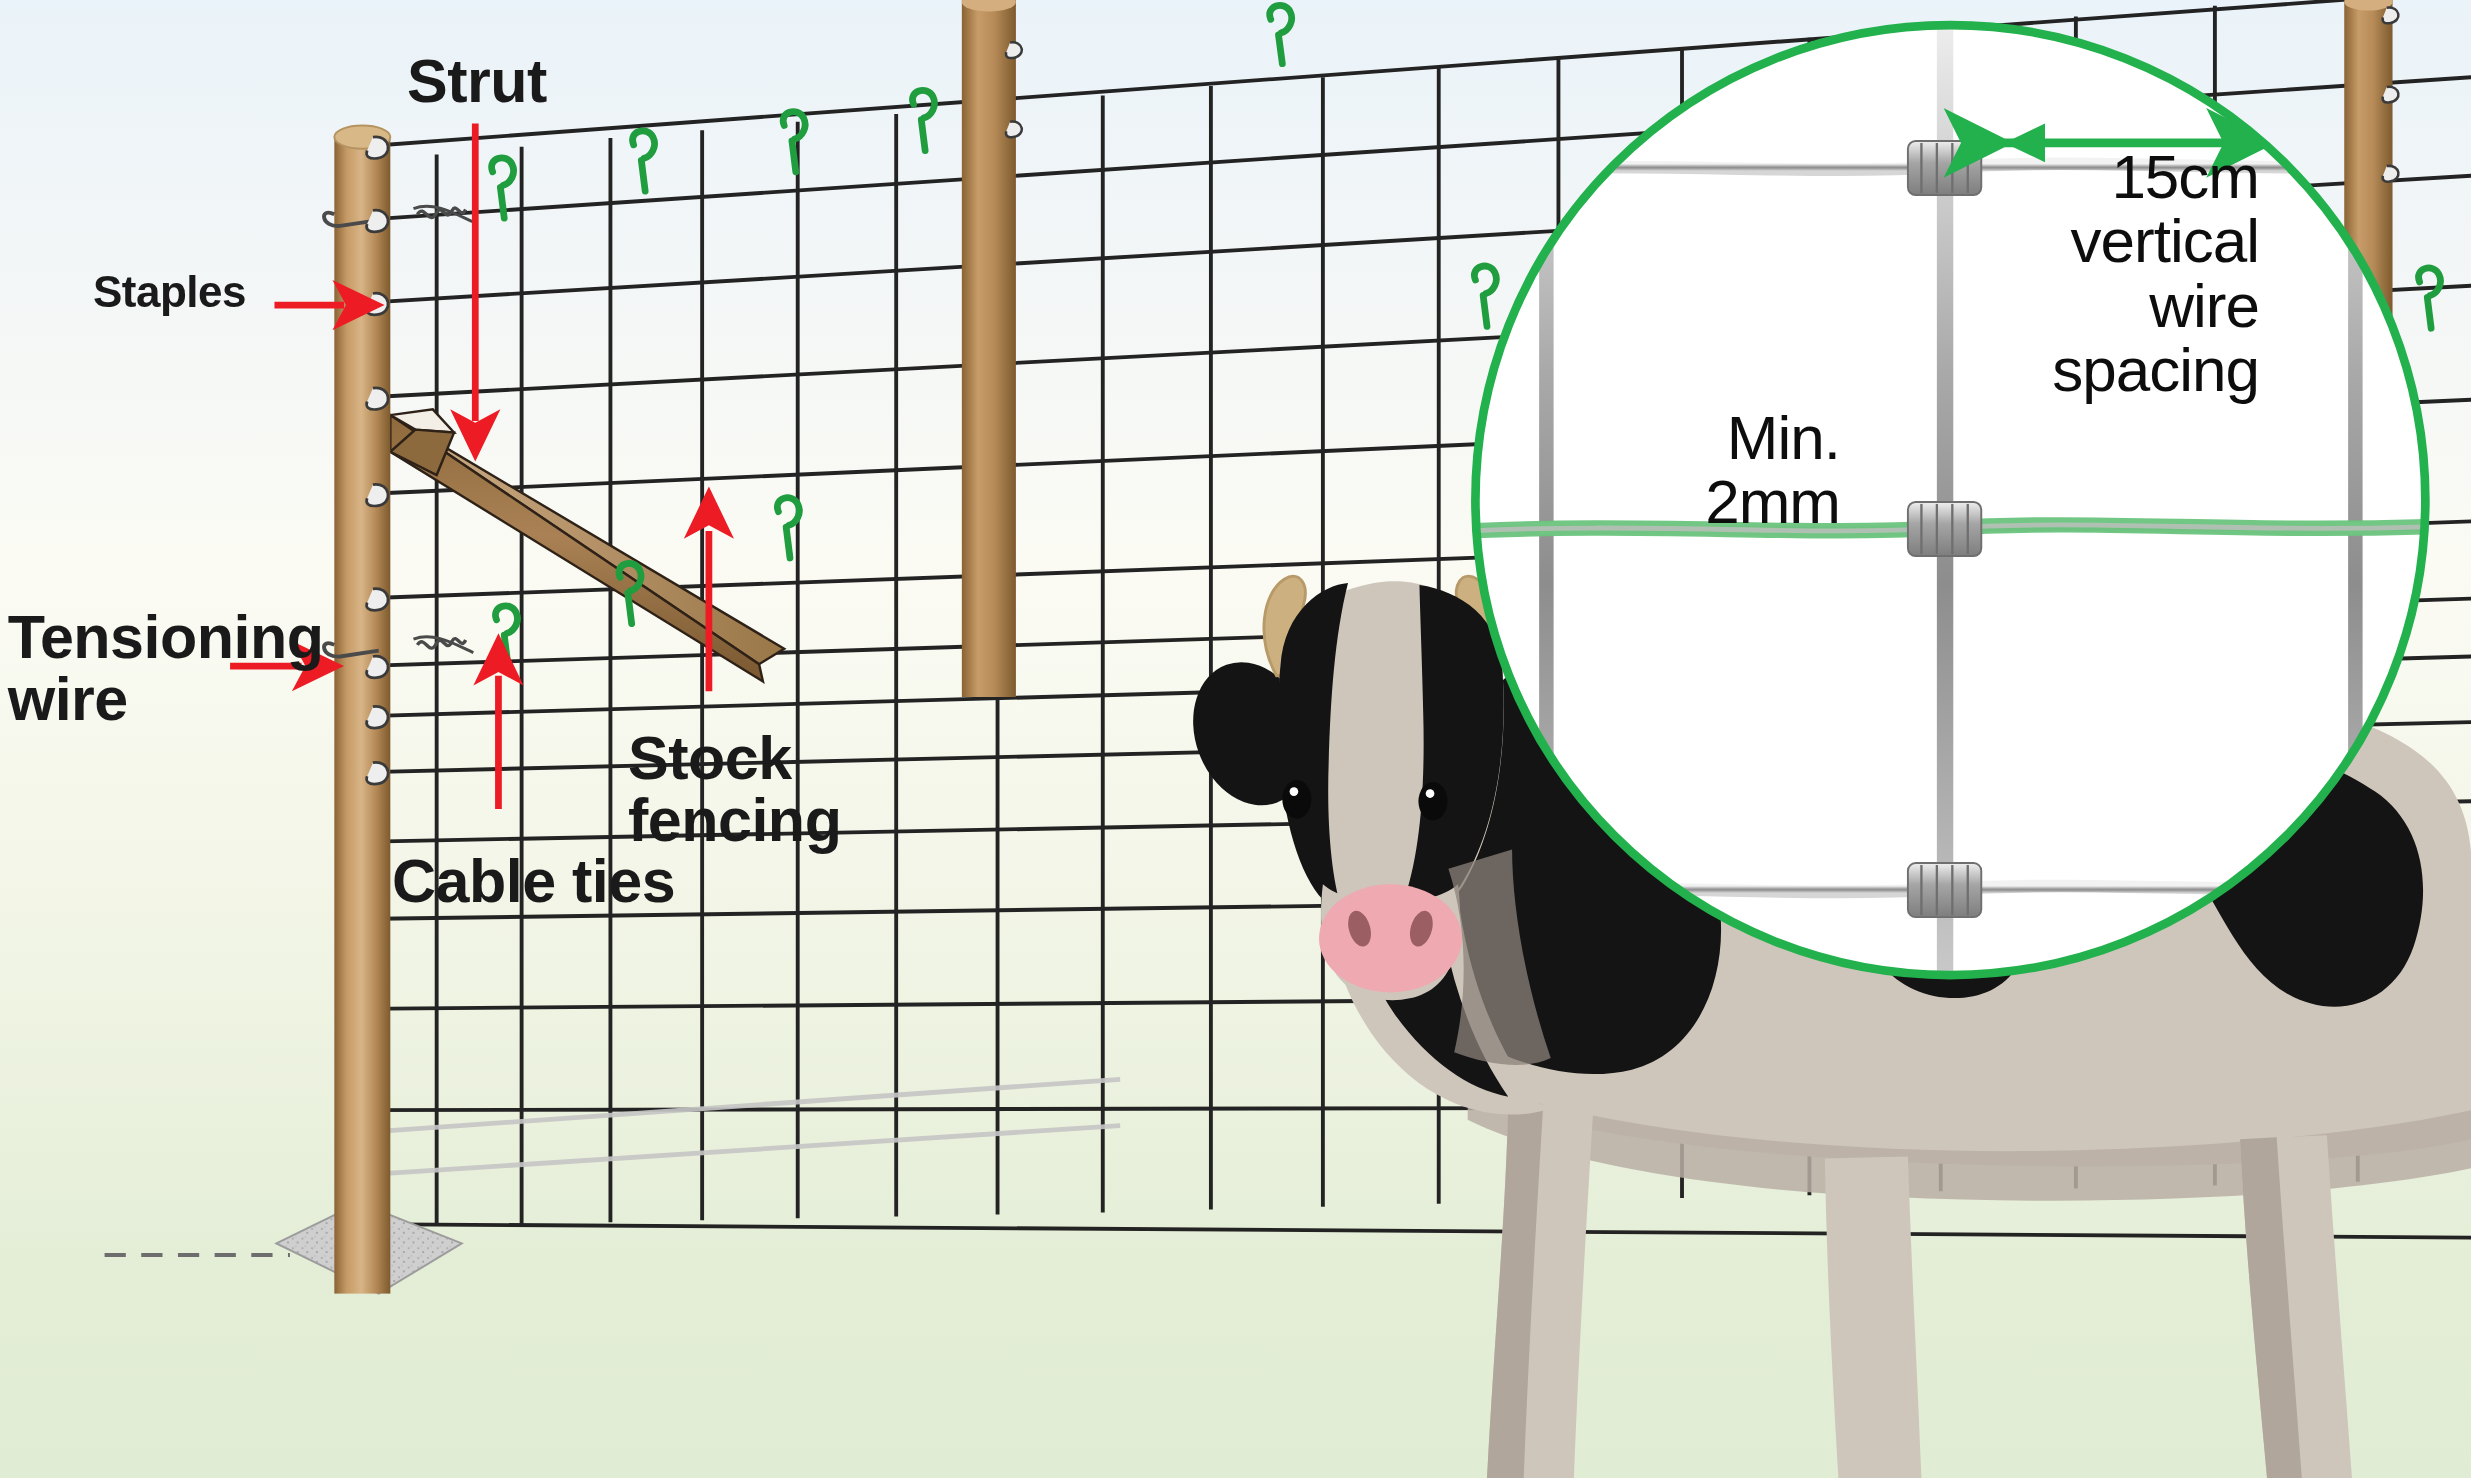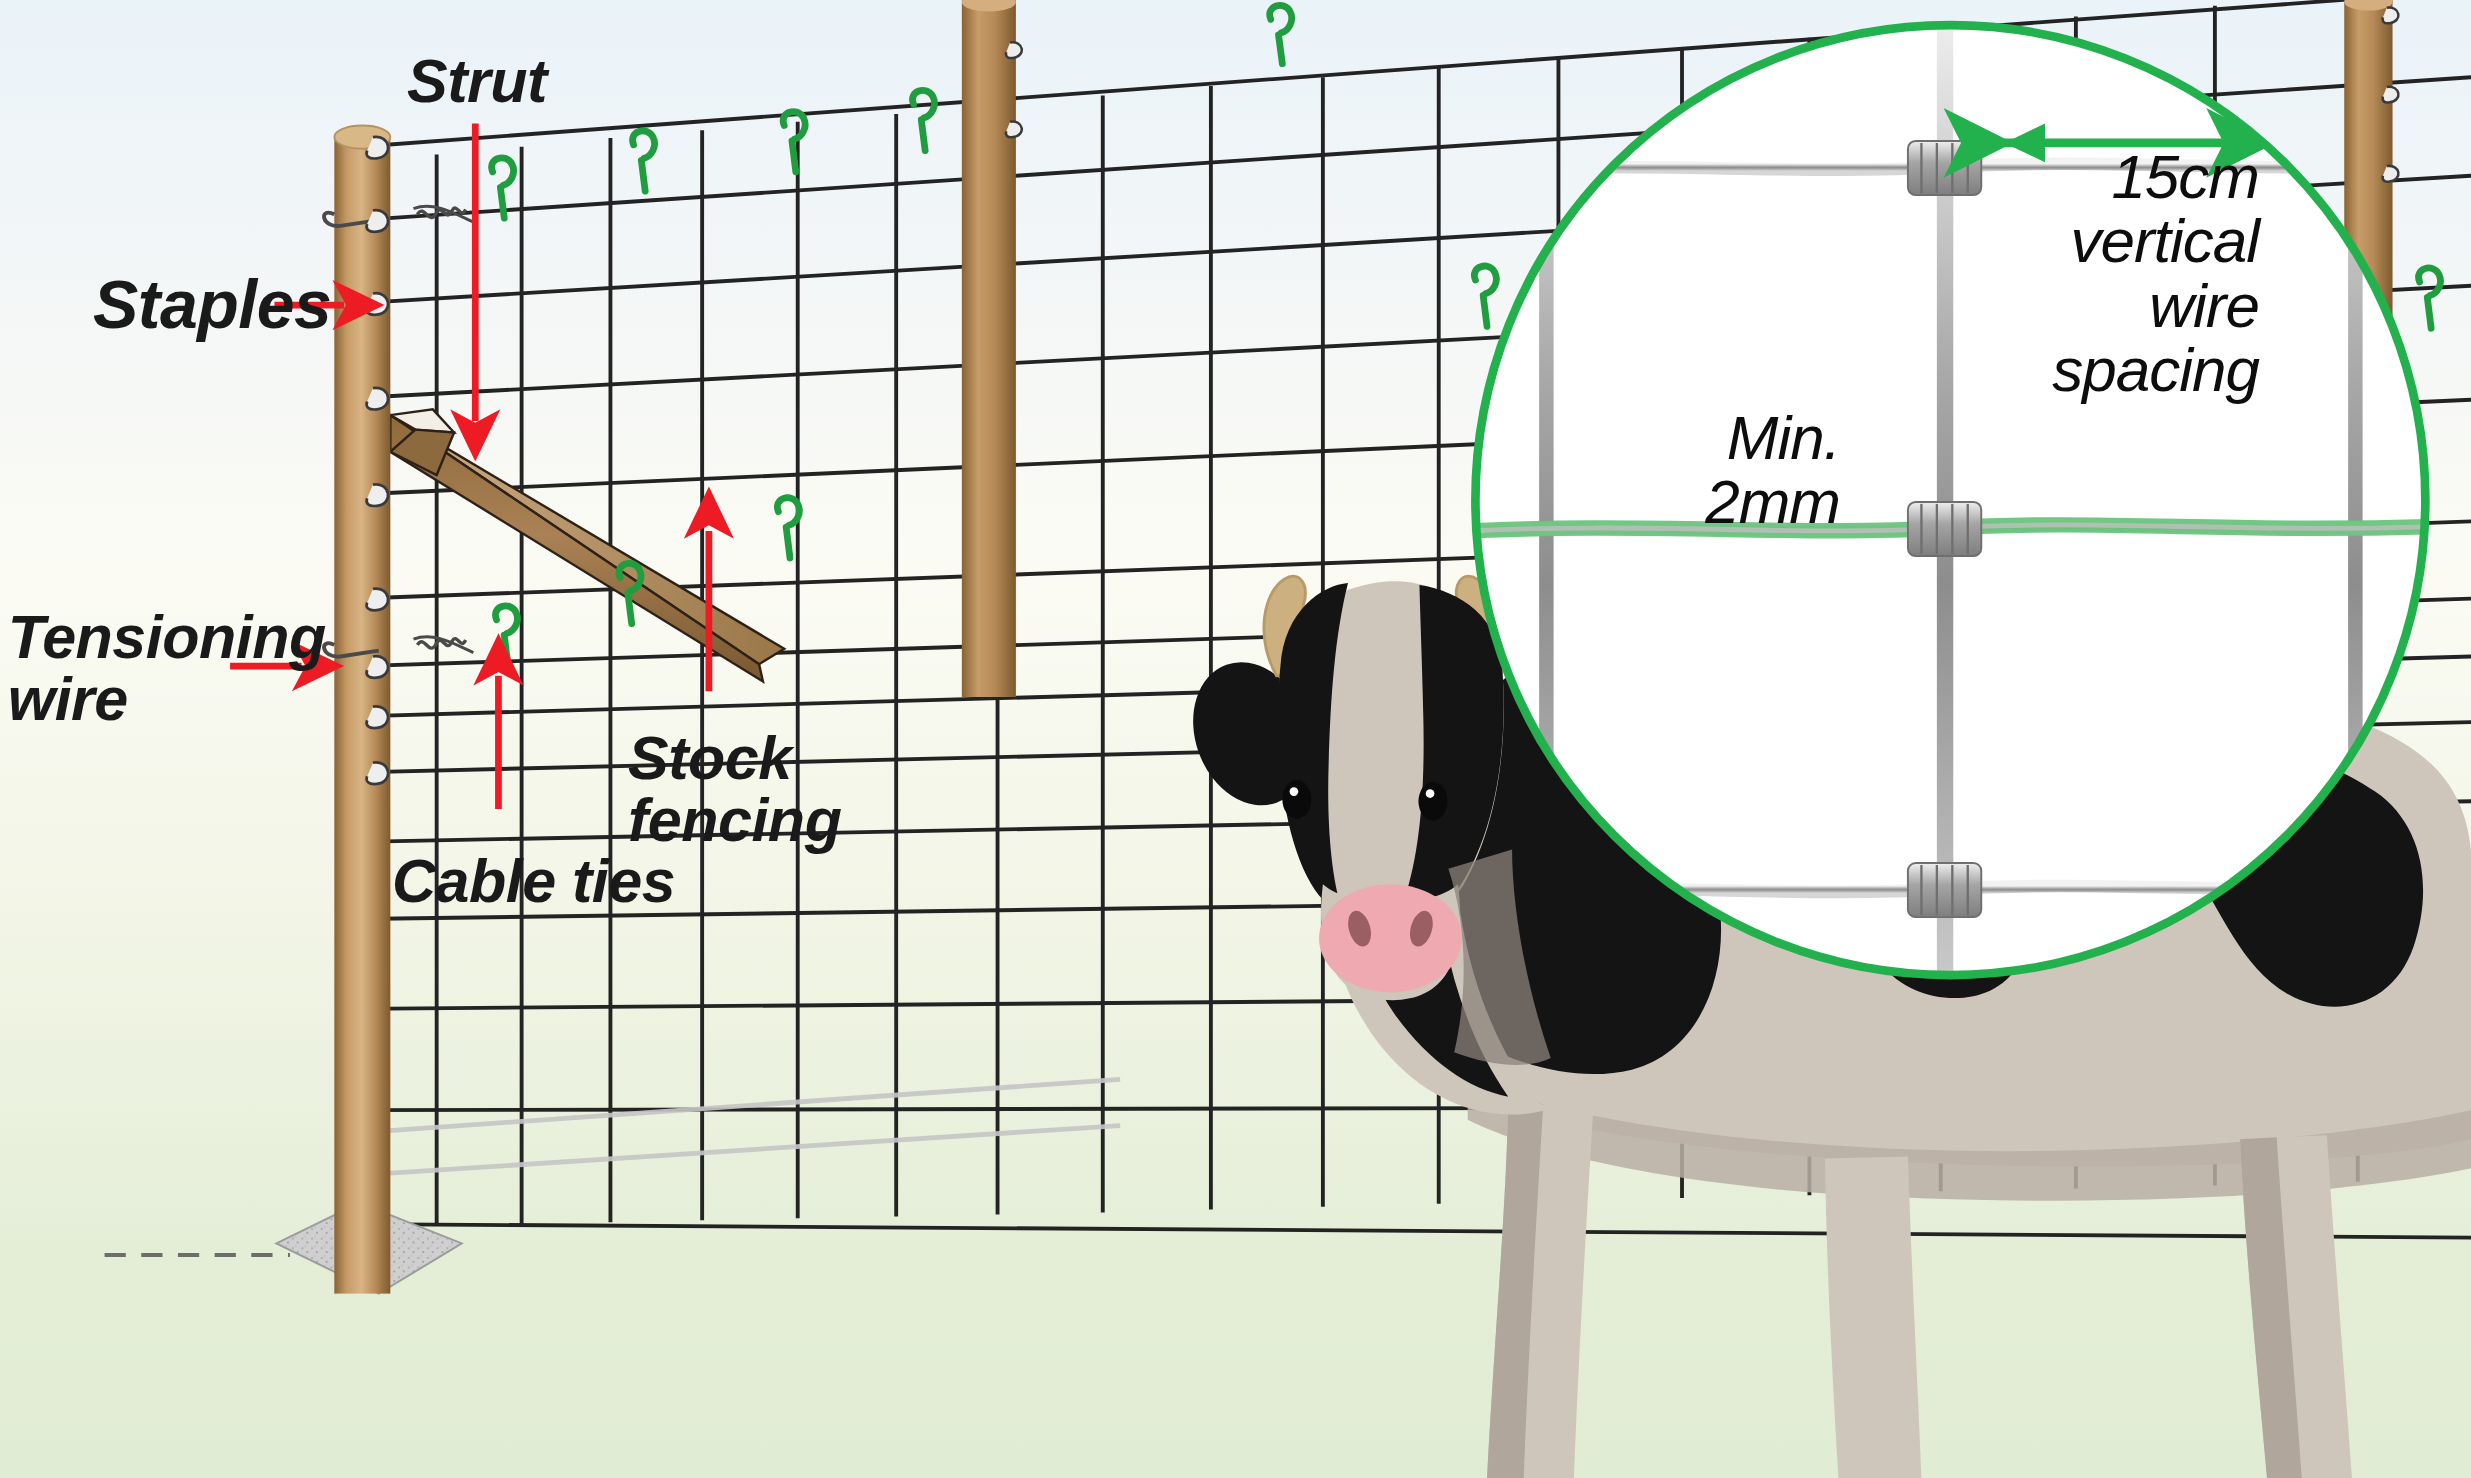--- a/index.html
+++ b/index.html
@@ -2,21 +2,20 @@
 <html><head>
 <meta charset="utf-8">
 <style>
   html,body{margin:0;padding:0;background:#fff;}
   #stage{
     position:relative;
     width:2472px;height:1478px;
     overflow:hidden;
     font-family:"Liberation Sans","DejaVu Sans",sans-serif;
     background:linear-gradient(to bottom,#eaf3f9 0%,#f3f6f7 18%,#fbfbf4 38%,#f2f5e6 62%,#e4eed7 85%,#e1ecd5 100%);
-    font-style:italic;
   }
   #scene{position:absolute;inset:0;}
   .lbl{
     position:absolute;
     color:#1a1a1a;
     font-weight:700;
     line-height:1.02;
     white-space:pre-line;
     letter-spacing:-0.5px;
   }
@@ -437,21 +436,21 @@
       <g>
         <line x1="734" y1="716" x2="734" y2="550"></line>
         <path d="M734,504 L708,558 L734,544 L760,558 Z" fill="#ed1c24" stroke="none"></path>
       </g>
     </g>
 
   </svg>
 
   <div class="lbl" style="left:407px;top:50px;font-size:61px;">Strut</div>
 
-  <div class="lbl" style="left:93px;top:270px;font-size:68px;">Staples</div>
+  <div class="lbl" style="left:93px;top:270px;font-size:44px;">Staples</div>
 
   <div class="lbl c" style="left:7.7px;top:606px;width:253px;font-size:61px;">Tensioning
 wire</div>
 
   <div class="lbl" style="left:392px;top:811px;font-size:61px;margin-top:39px;">Cable ties</div>
 
   <div class="lbl c" style="left:628px;top:687px;width:176px;font-size:61px;margin-top:40px;">Stock
 fencing</div>
 
   <div class="mag-txt" style="left:1979px;top:145px;width:280px;font-size:62px;">15cm

